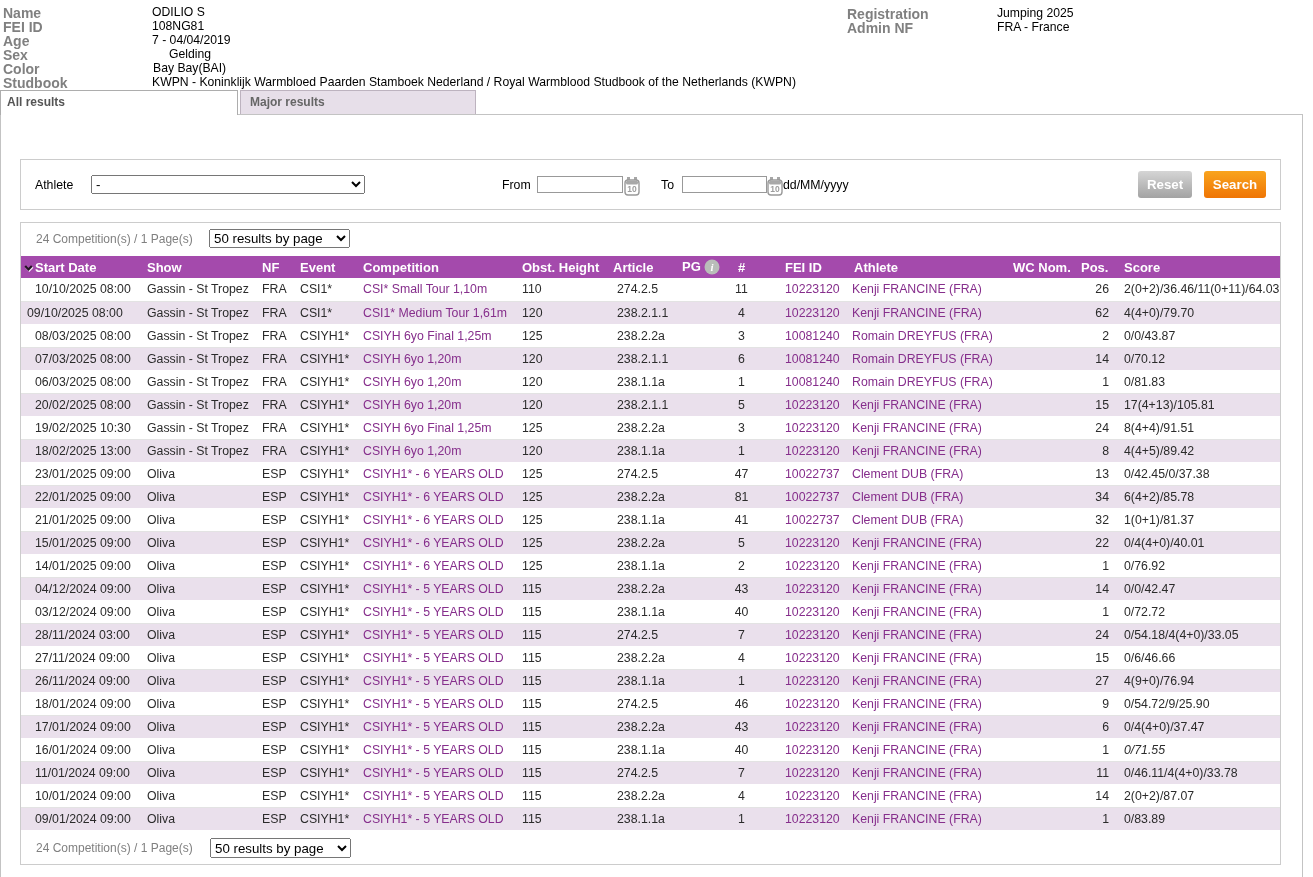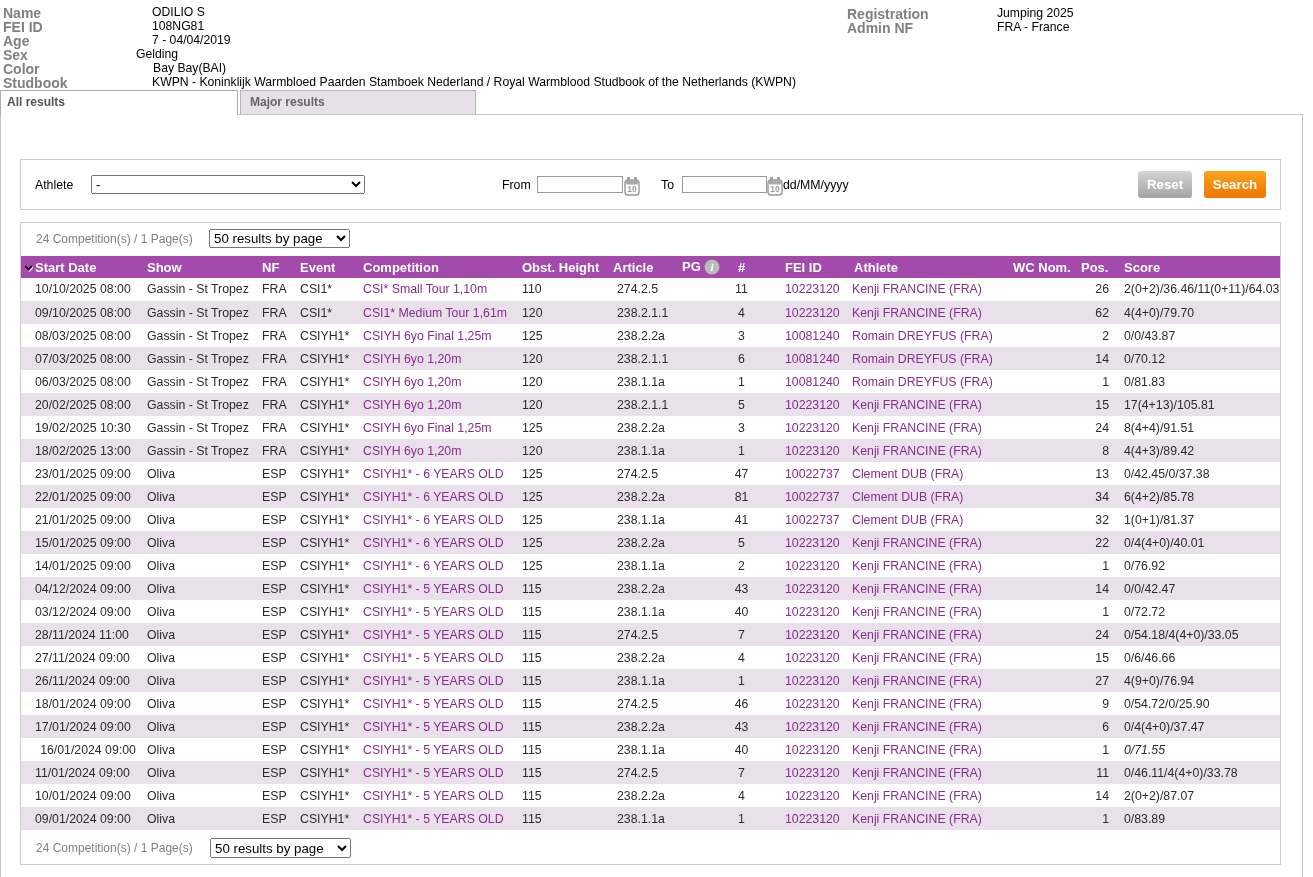--- a/index.html
+++ b/index.html
@@ -29,21 +29,21 @@
 
 <span class="ilabel" style="left:3px; top:5px;">Name</span>
 <span class="ilabel" style="left:3px; top:19px;">FEI ID</span>
 <span class="ilabel" style="left:3px; top:33px;">Age</span>
 <span class="ilabel" style="left:3px; top:47px;">Sex</span>
 <span class="ilabel" style="left:3px; top:61px;">Color</span>
 <span class="ilabel" style="left:3px; top:75px;">Studbook</span>
 <span class="ival" style="left:152px; top:5px;">ODILIO S</span>
 <span class="ival" style="left:152px; top:19px;">108NG81</span>
 <span class="ival" style="left:152px; top:33px;">7 - 04/04/2019</span>
-<span class="ival" style="left:136px; top:47px;">Gelding</span>
+<span class="ival" style="left:169px; top:47px;">Gelding</span>
 <span class="ival" style="left:153px; top:61px;">Bay Bay(BAI)</span>
 <span class="ival" style="left:152px; top:75px;">KWPN - Koninklijk Warmbloed Paarden Stamboek Nederland / Royal Warmblood Studbook of the Netherlands (KWPN)</span>
 <span class="ilabel" style="left:847px; top:6px;">Registration</span>
 <span class="ilabel" style="left:847px; top:20px;">Admin NF</span>
 <span class="ival" style="left:997px; top:6px;">Jumping 2025</span>
 <span class="ival" style="left:997px; top:20px;">FRA - France</span>
 
 <div class="abs" style="left:0; top:114px; width:1303px; height:780px; border:1px solid #c3c3c3; background:#fff;"></div>
 
 <div class="abs" style="left:240px; top:90px; width:236px; height:24px; background:#e7dfe9; border:1px solid #bdb3bf; border-bottom:none;">
@@ -145,21 +145,21 @@
 <td style="padding-left:10px;">274.2.5</td>
 <td></td>
 <td class="num">11</td>
 <td style="padding-left:33px;"><a class="plink" href="#">10223120</a></td>
 <td style="padding-left:6px;"><a class="plink" href="#">Kenji FRANCINE (FRA)</a></td>
 <td></td>
 <td class="posr">26</td>
 <td style="padding-left:13px;">2(0+2)/36.46/11(0+11)/64.03</td>
 </tr>
 <tr class="p">
-<td style="padding-left:14px;">09/10/2025 08:00</td>
+<td style="padding-left:6px;">09/10/2025 08:00</td>
 <td style="padding-left:6px;">Gassin - St Tropez</td>
 <td style="padding-left:6px;">FRA</td>
 <td style="padding-left:7px;">CSI1*</td>
 <td style="padding-left:6px;"><a class="plink" href="#">CSI1* Medium Tour 1,61m</a></td>
 <td style="padding-left:6px;">120</td>
 <td style="padding-left:10px;">238.2.1.1</td>
 <td></td>
 <td class="num">4</td>
 <td style="padding-left:33px;"><a class="plink" href="#">10223120</a></td>
 <td style="padding-left:6px;"><a class="plink" href="#">Kenji FRANCINE (FRA)</a></td>
@@ -254,21 +254,21 @@
 <td style="padding-left:7px;">CSIYH1*</td>
 <td style="padding-left:6px;"><a class="plink" href="#">CSIYH 6yo 1,20m</a></td>
 <td style="padding-left:6px;">120</td>
 <td style="padding-left:10px;">238.1.1a</td>
 <td></td>
 <td class="num">1</td>
 <td style="padding-left:33px;"><a class="plink" href="#">10223120</a></td>
 <td style="padding-left:6px;"><a class="plink" href="#">Kenji FRANCINE (FRA)</a></td>
 <td></td>
 <td class="posr">8</td>
-<td style="padding-left:13px;">4(4+3)/89.42</td>
+<td style="padding-left:13px;">4(4+5)/89.42</td>
 </tr>
 <tr class="w">
 <td style="padding-left:14px;">23/01/2025 09:00</td>
 <td style="padding-left:6px;">Oliva</td>
 <td style="padding-left:6px;">ESP</td>
 <td style="padding-left:7px;">CSIYH1*</td>
 <td style="padding-left:6px;"><a class="plink" href="#">CSIYH1* - 6 YEARS OLD</a></td>
 <td style="padding-left:6px;">125</td>
 <td style="padding-left:10px;">274.2.5</td>
 <td></td>
@@ -369,21 +369,21 @@
 <td style="padding-left:10px;">238.1.1a</td>
 <td></td>
 <td class="num">40</td>
 <td style="padding-left:33px;"><a class="plink" href="#">10223120</a></td>
 <td style="padding-left:6px;"><a class="plink" href="#">Kenji FRANCINE (FRA)</a></td>
 <td></td>
 <td class="posr">1</td>
 <td style="padding-left:13px;">0/72.72</td>
 </tr>
 <tr class="p">
-<td style="padding-left:14px;">28/11/2024 11:00</td>
+<td style="padding-left:14px;">28/11/2024 03:00</td>
 <td style="padding-left:6px;">Oliva</td>
 <td style="padding-left:6px;">ESP</td>
 <td style="padding-left:7px;">CSIYH1*</td>
 <td style="padding-left:6px;"><a class="plink" href="#">CSIYH1* - 5 YEARS OLD</a></td>
 <td style="padding-left:6px;">115</td>
 <td style="padding-left:10px;">274.2.5</td>
 <td></td>
 <td class="num">7</td>
 <td style="padding-left:33px;"><a class="plink" href="#">10223120</a></td>
 <td style="padding-left:6px;"><a class="plink" href="#">Kenji FRANCINE (FRA)</a></td>
@@ -430,40 +430,40 @@
 <td style="padding-left:7px;">CSIYH1*</td>
 <td style="padding-left:6px;"><a class="plink" href="#">CSIYH1* - 5 YEARS OLD</a></td>
 <td style="padding-left:6px;">115</td>
 <td style="padding-left:10px;">274.2.5</td>
 <td></td>
 <td class="num">46</td>
 <td style="padding-left:33px;"><a class="plink" href="#">10223120</a></td>
 <td style="padding-left:6px;"><a class="plink" href="#">Kenji FRANCINE (FRA)</a></td>
 <td></td>
 <td class="posr">9</td>
-<td style="padding-left:13px;">0/54.72/0/25.90</td>
+<td style="padding-left:13px;">0/54.72/9/25.90</td>
 </tr>
 <tr class="p">
 <td style="padding-left:14px;">17/01/2024 09:00</td>
 <td style="padding-left:6px;">Oliva</td>
 <td style="padding-left:6px;">ESP</td>
 <td style="padding-left:7px;">CSIYH1*</td>
 <td style="padding-left:6px;"><a class="plink" href="#">CSIYH1* - 5 YEARS OLD</a></td>
 <td style="padding-left:6px;">115</td>
 <td style="padding-left:10px;">238.2.2a</td>
 <td></td>
 <td class="num">43</td>
 <td style="padding-left:33px;"><a class="plink" href="#">10223120</a></td>
 <td style="padding-left:6px;"><a class="plink" href="#">Kenji FRANCINE (FRA)</a></td>
 <td></td>
 <td class="posr">6</td>
 <td style="padding-left:13px;">0/4(4+0)/37.47</td>
 </tr>
 <tr class="w">
-<td style="padding-left:14px;text-align:center;">16/01/2024 09:00</td>
+<td style="padding-left:14px;">16/01/2024 09:00</td>
 <td style="padding-left:6px;">Oliva</td>
 <td style="padding-left:6px;">ESP</td>
 <td style="padding-left:7px;">CSIYH1*</td>
 <td style="padding-left:6px;"><a class="plink" href="#">CSIYH1* - 5 YEARS OLD</a></td>
 <td style="padding-left:6px;">115</td>
 <td style="padding-left:10px;">238.1.1a</td>
 <td></td>
 <td class="num">40</td>
 <td style="padding-left:33px;"><a class="plink" href="#">10223120</a></td>
 <td style="padding-left:6px;"><a class="plink" href="#">Kenji FRANCINE (FRA)</a></td>

